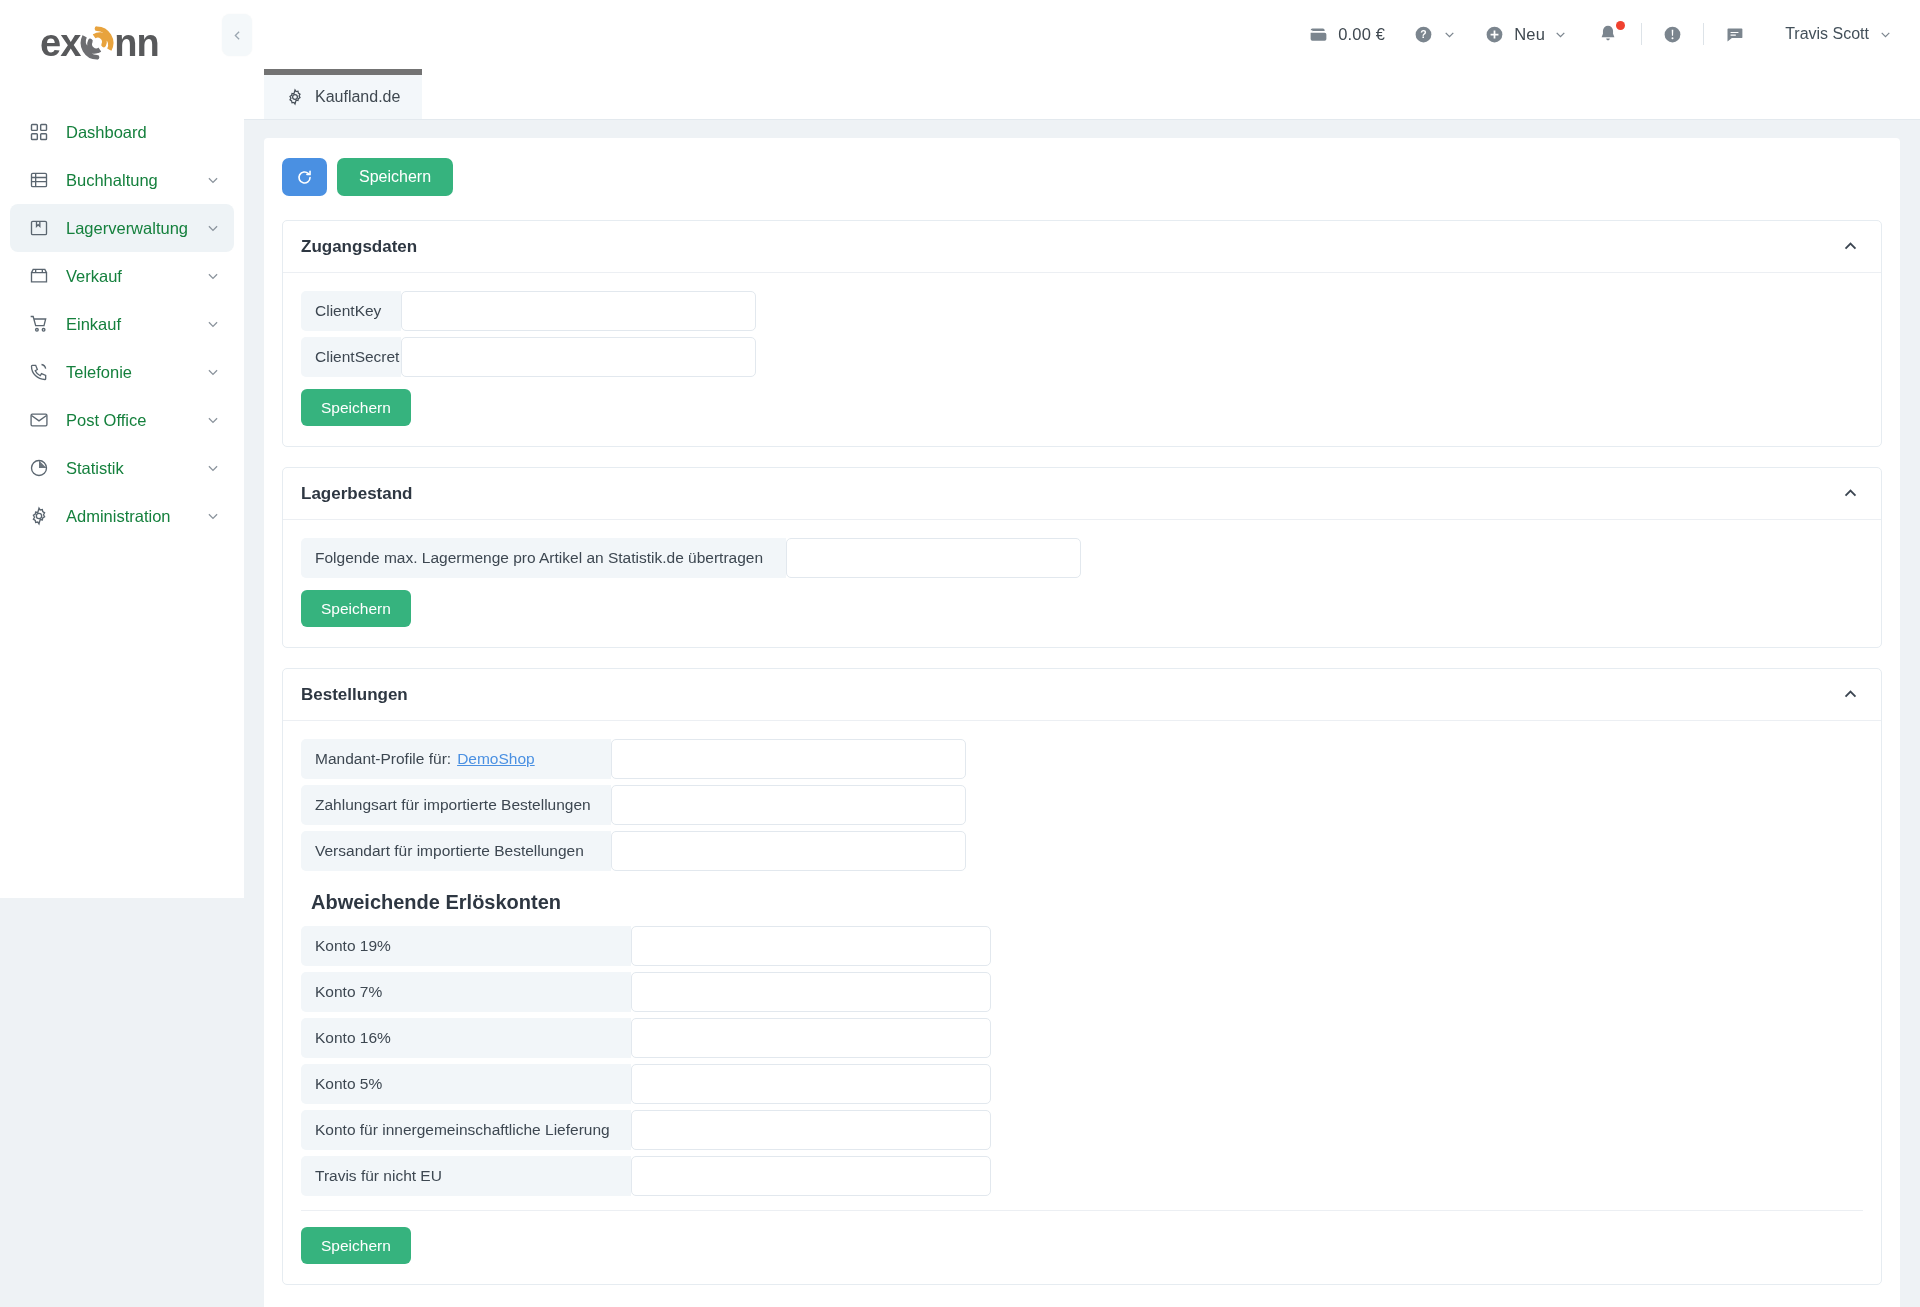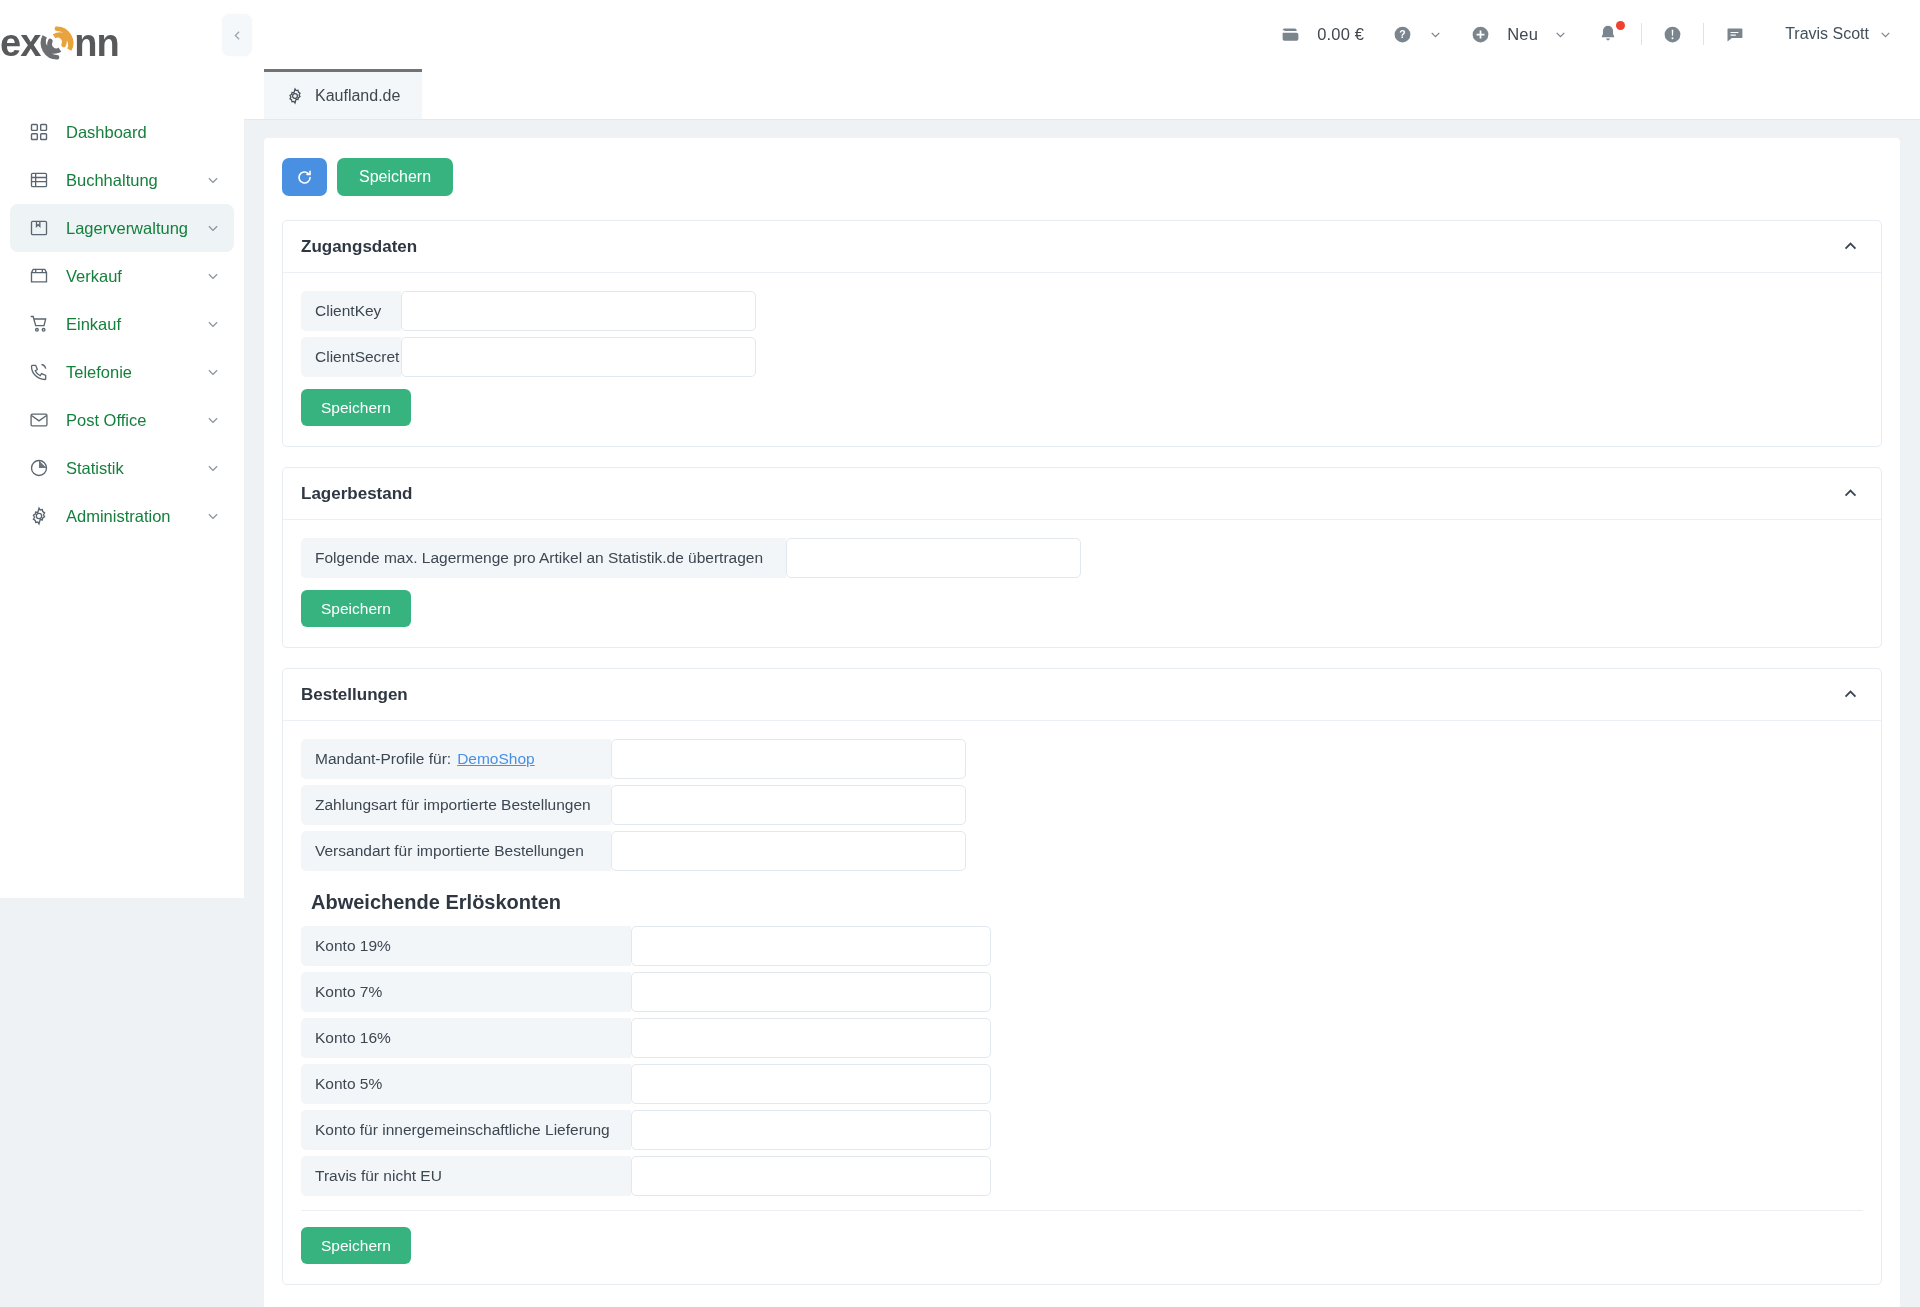--- a/index.html
+++ b/index.html
@@ -14,20 +14,21 @@
 
   
   .sidebar {
     position: absolute; left: 0; top: 0;
     width: 244px; height: 898px;
     background: #ffffff;
     z-index: 5;
   }
   .logo-wrap {
     height: 86px; display: flex; align-items: center;
+    padding-left: 40px;
   }
   .logo { display: flex; align-items: center; }
   .logo-text {
     font-size: 38px; font-weight: 700; color: #58595b;
     letter-spacing: -1px; line-height: 1;
     display: flex; align-items: center;
   }
   .logo-o {
     display: inline-block; position: relative;
     width: 38px; height: 38px; margin: 0 -2px;
@@ -65,21 +66,21 @@
 
   
   .topbar {
     position: absolute; left: 244px; top: 0;
     width: 1676px; height: 68px;
     background: #ffffff;
     display: flex; align-items: center; justify-content: flex-end;
     padding-right: 28px;
   }
   .tb-item {
-    display: flex; align-items: center; gap: 16px;
+    display: flex; align-items: center; gap: 9px;
     color: #6b757e; cursor: pointer; padding: 0 14px;
     font-size: 16px;
   }
   .tb-ico { display: flex; align-items: center; justify-content: center; color: #7b858e; }
   .tb-ico svg { display: block; }
   .tb-val { font-size: 16.5px; color: #3f4850; letter-spacing: .2px; }
   .chev-sm { width: 13px; height: 13px; color: #7b858e; }
   .chev-sm svg { width: 13px; height: 13px; display: block; }
   .tb-sep { width: 1px; height: 22px; background: #dde3e8; margin: 0 6px; }
   .bell-wrap { position: relative; padding: 0 16px; cursor: pointer; }
@@ -99,21 +100,21 @@
     width: 1676px; height: 52px;
     background: #ffffff;
     border-bottom: 1px solid #e3e9ee;
     padding-left: 20px;
     display: flex; align-items: flex-end;
   }
   .tab {
     display: flex; align-items: center; gap: 11px;
     height: 50px; padding: 0 22px;
     background: #f3f7fa;
-    border-top: 3px solid #737373;
+    border-top: 6px solid #737373;
     color: #3f4850; font-size: 16px; cursor: pointer;
   }
   .tab svg { width: 18px; height: 18px; display: block; color: #454e57; }
 
   
   .content {
     position: absolute; left: 244px; top: 120px;
     width: 1676px; height: 1187px;
     background: #eef2f5;
     padding: 18px 20px 0 20px;

